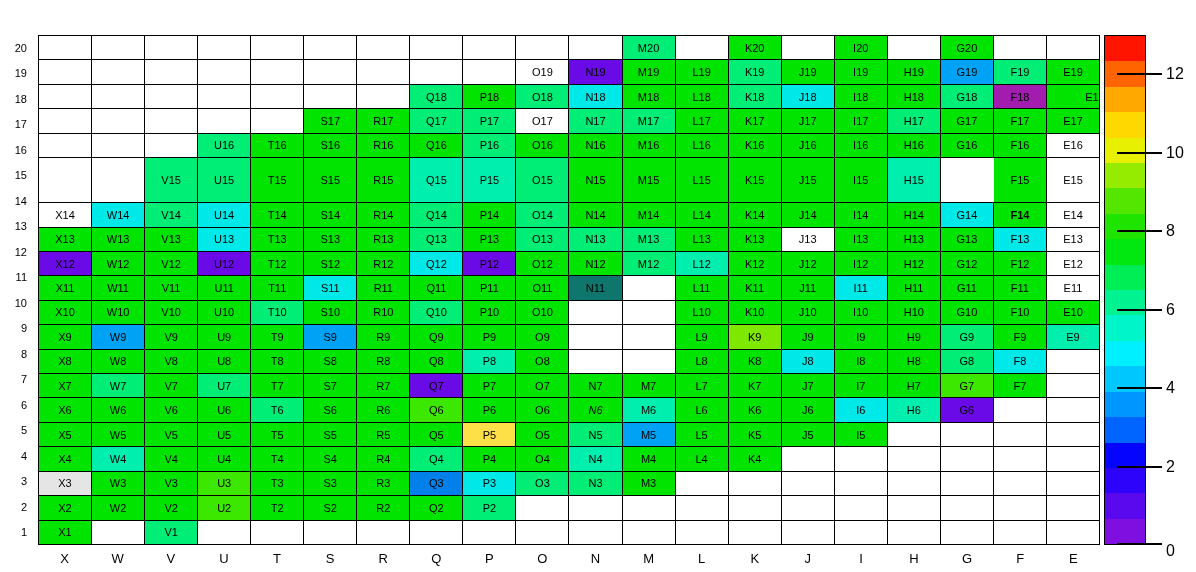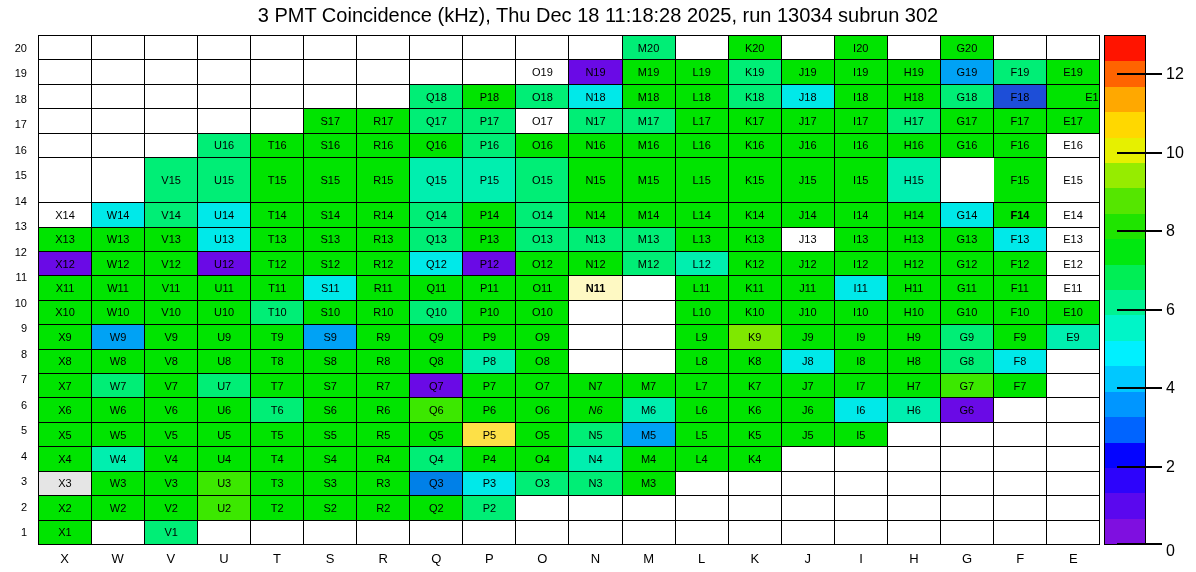--- a/index.html
+++ b/index.html
@@ -24,21 +24,20 @@
   #cbar{position:absolute;left:0;top:0;width:42px;height:510px;border:1px solid #000;
         box-sizing:border-box;display:flex;flex-direction:column;}
   #cbar div{flex:1;}
   .cb-tick{position:absolute;height:2px;background:#000;left:13px;width:45px;}
   .cb-lab{position:absolute;left:62px;font-size:16px;color:#000;transform:translateY(-50%);}
 </style>
 </head>
 <body>
 
 <div id="stage">
-  <div id="title">3 PMT Coincidence (kHz), Thu Dec 18 11:18:28 2025, run 13034 subrun 302</div>
   <div id="ylabels">
       <div>20</div>
       <div>19</div>
       <div>18</div>
       <div>17</div>
       <div>16</div>
       <div>15</div>
       <div>14</div>
       <div>13</div>
       <div>12</div>
@@ -106,21 +105,21 @@
       <div class="cell" style="background: rgb(0, 228, 0);">P18</div>
       <div class="cell" style="background: rgb(0, 238, 118);">O18</div>
       <div class="cell" style="background: rgb(0, 233, 233);">N18</div>
       <div class="cell" style="background: rgb(0, 228, 0);">M18</div>
       <div class="cell" style="background: rgb(0, 228, 0);">L18</div>
       <div class="cell" style="background: rgb(0, 238, 118);">K18</div>
       <div class="cell" style="background: rgb(0, 233, 233);">J18</div>
       <div class="cell" style="background: rgb(0, 228, 0);">I18</div>
       <div class="cell" style="background: rgb(0, 228, 0);">H18</div>
       <div class="cell" style="background: rgb(0, 238, 118);">G18</div>
-      <div class="cell" style="background: #1d4ed8;">F18</div>
+      <div class="cell" style="background: #a21caf;">F18</div>
       <div class="cell" style="background: rgb(0, 228, 0); padding-left: 44px;">E18</div>
       <div class="cell"></div>
       <div class="cell"></div>
       <div class="cell"></div>
       <div class="cell"></div>
       <div class="cell"></div>
       <div class="cell" style="background: rgb(0, 228, 0);">S17</div>
       <div class="cell" style="background: rgb(0, 228, 0);">R17</div>
       <div class="cell" style="background: rgb(0, 238, 118);">Q17</div>
       <div class="cell" style="background: rgb(0, 238, 118);">P17</div>
@@ -238,21 +237,21 @@
       <div class="cell" style="background: rgb(0, 228, 0);">X11</div>
       <div class="cell" style="background: rgb(0, 228, 0);">W11</div>
       <div class="cell" style="background: rgb(0, 228, 0);">V11</div>
       <div class="cell" style="background: rgb(0, 228, 0);">U11</div>
       <div class="cell" style="background: rgb(0, 228, 0);">T11</div>
       <div class="cell" style="background: rgb(0, 233, 233);">S11</div>
       <div class="cell" style="background: rgb(0, 228, 0);">R11</div>
       <div class="cell" style="background: rgb(0, 228, 0);">Q11</div>
       <div class="cell" style="background: rgb(0, 228, 0);">P11</div>
       <div class="cell" style="background: rgb(0, 228, 0);">O11</div>
-      <div class="cell" style="background: #fef9c3; font-weight: bold;">N11</div>
+      <div class="cell" style="background: #0f766e;">N11</div>
       <div class="cell"></div>
       <div class="cell" style="background: rgb(0, 228, 0);">L11</div>
       <div class="cell" style="background: rgb(0, 228, 0);">K11</div>
       <div class="cell" style="background: rgb(0, 228, 0);">J11</div>
       <div class="cell" style="background: rgb(0, 233, 233);">I11</div>
       <div class="cell" style="background: rgb(0, 228, 0);">H11</div>
       <div class="cell" style="background: rgb(0, 228, 0);">G11</div>
       <div class="cell" style="background: rgb(0, 228, 0);">F11</div>
       <div class="cell">E11</div>
       <div class="cell" style="background: rgb(0, 228, 0);">X10</div>

